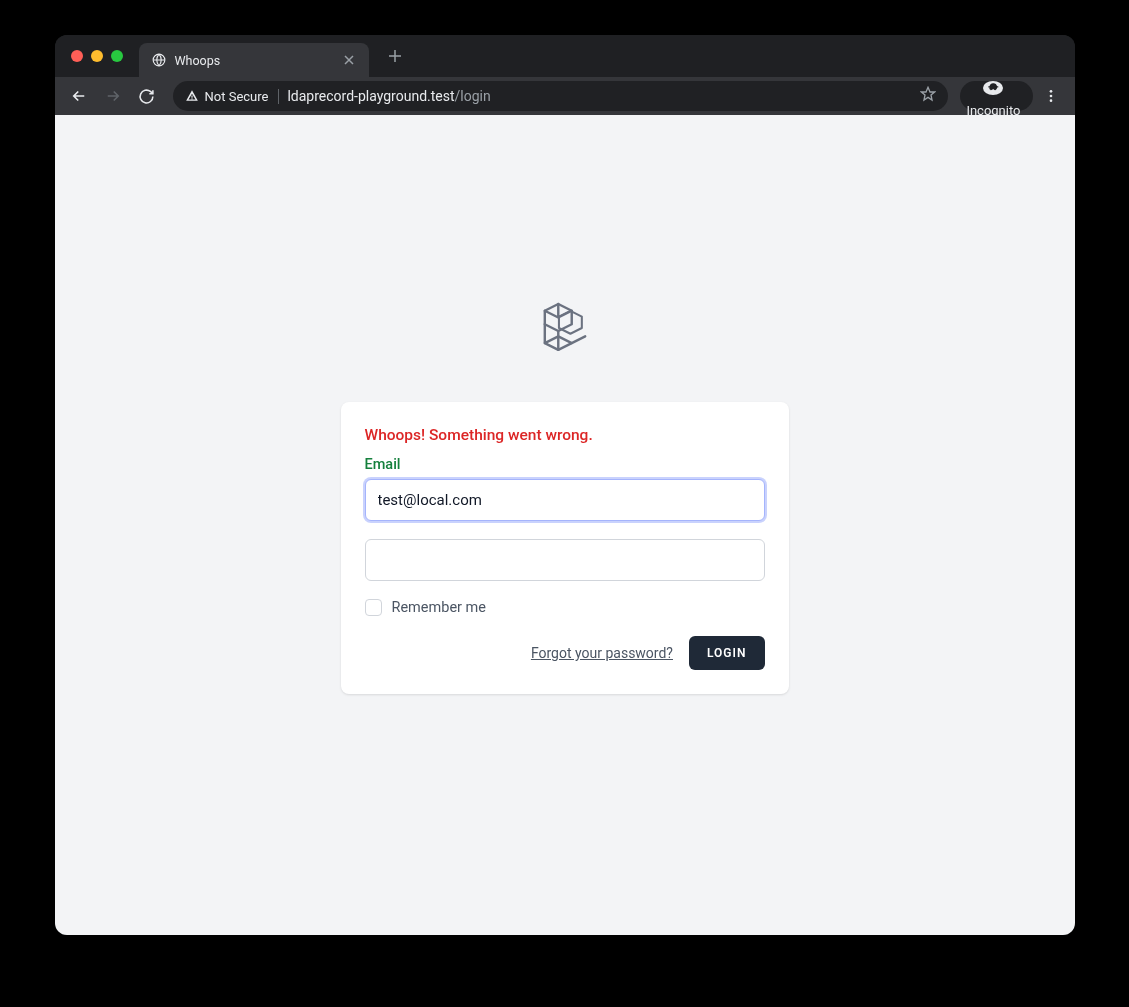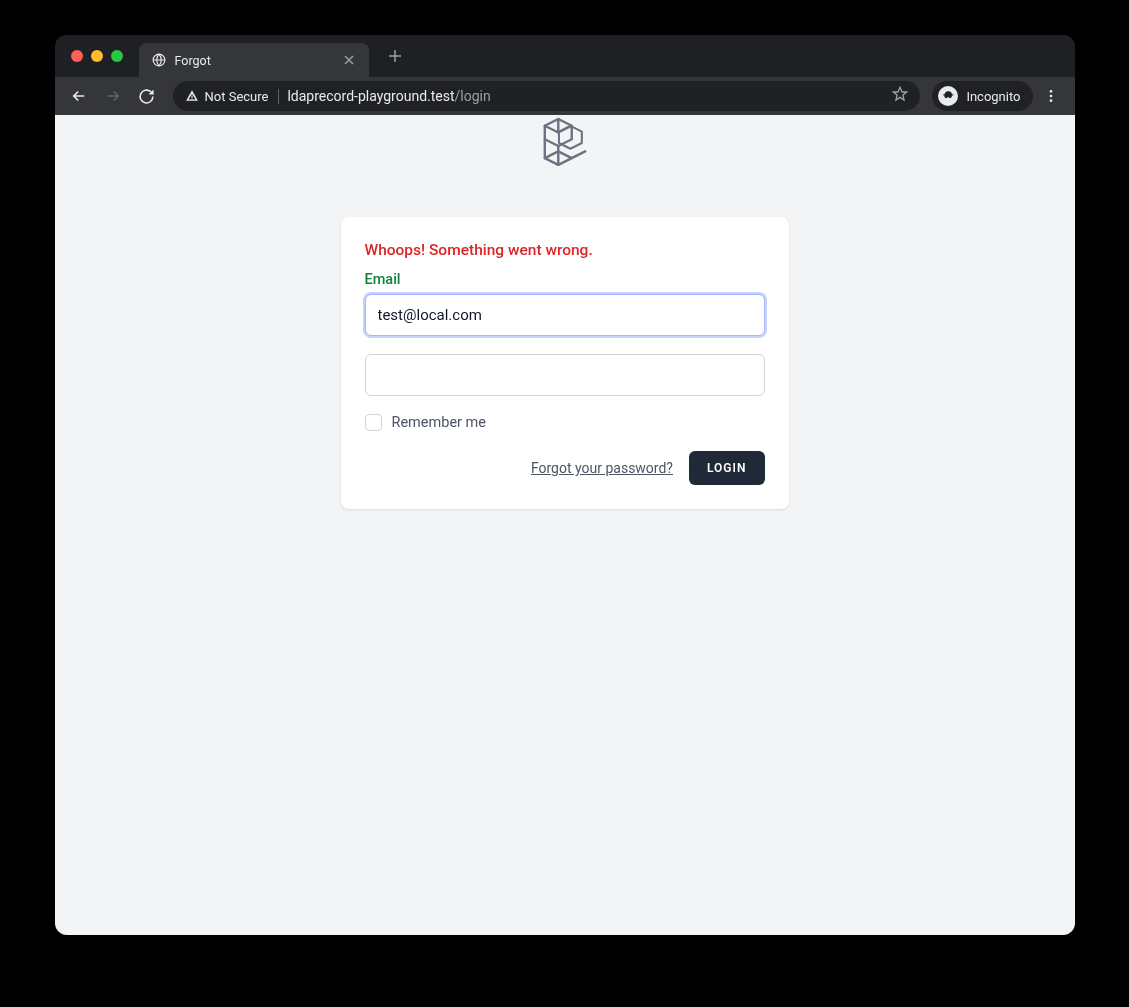--- a/index.html
+++ b/index.html
@@ -144,36 +144,38 @@
     .incognito-badge {
       background: #202124;
       border-radius: 15px;
       height: 30px;
       display: flex;
       align-items: center;
       padding: 0 12px 0 6px;
       gap: 8px;
       color: #e8eaed;
       font-size: 13px;
+      flex-direction: column;
     }
     .incognito-icon {
       width: 20px;
       height: 20px;
       background: #e8eaed;
       border-radius: 50%;
       display: flex;
       align-items: center;
       justify-content: center;
     }
     .page-content {
       flex: 1;
       background: #f3f4f6;
       display: flex;
       flex-direction: column;
       align-items: center;
+      padding-top: 185px;
     }
     .logo {
       margin-bottom: 28px;
     }
     .login-card {
       background: #fff;
       width: 448px;
       border-radius: 8px;
       box-shadow: 0 1px 3px rgba(0,0,0,0.08), 0 1px 2px rgba(0,0,0,0.04);
       padding: 24px;
@@ -277,21 +279,21 @@
       <div class="traffic-light tl-yellow"></div>
       <div class="traffic-light tl-green"></div>
     </div>
     <div class="tab">
       <span class="tab-favicon">
         <svg width="14" height="14" viewBox="0 0 24 24" fill="none" stroke="#e8eaed" stroke-width="2">
           <circle cx="12" cy="12" r="10"></circle>
           <path d="M2 12h20M12 2a15 15 0 0 1 0 20M12 2a15 15 0 0 0 0 20"></path>
         </svg>
       </span>
-      <span class="tab-title">Forgot</span>
+      <span class="tab-title">Whoops</span>
       <span class="tab-close">
         <svg width="10" height="10" viewBox="0 0 10 10" stroke="#9aa0a6" stroke-width="1.5">
           <path d="M1 1l8 8M9 1l-8 8"></path>
         </svg>
       </span>
     </div>
     <div class="new-tab">
       <svg width="14" height="14" viewBox="0 0 14 14" stroke="#9aa0a6" stroke-width="1.5">
         <path d="M7 1v12M1 7h12"></path>
       </svg>

